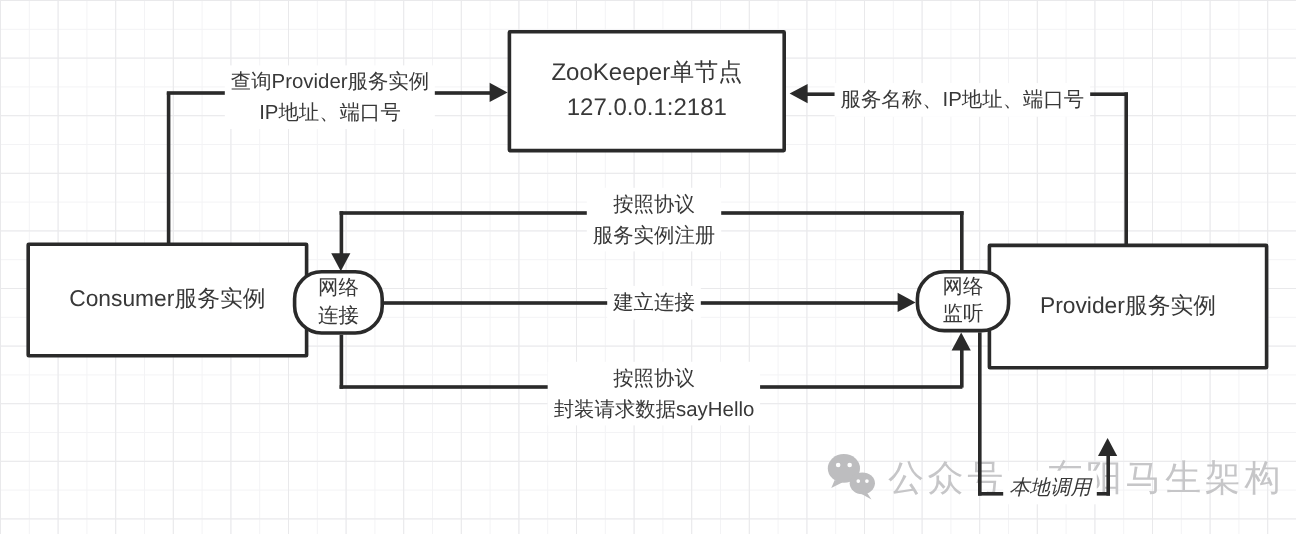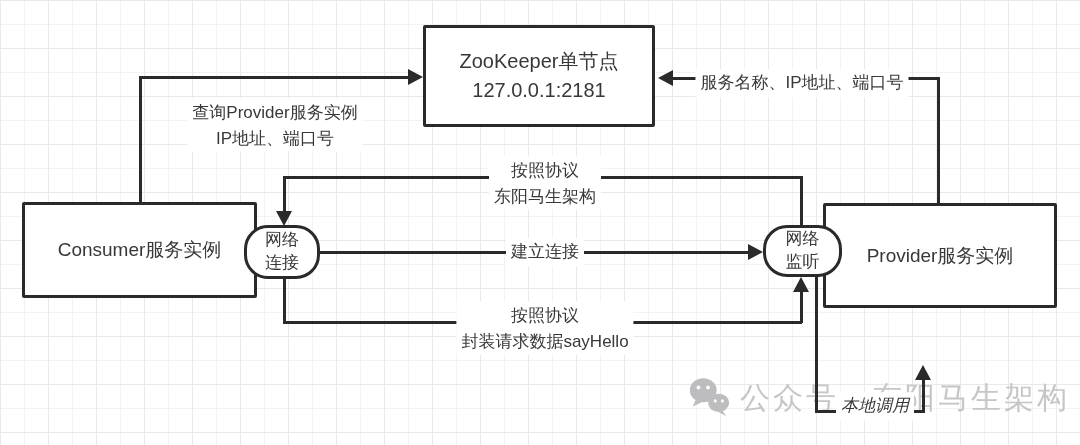--- a/index.html
+++ b/index.html
@@ -57,39 +57,39 @@
       <circle cx="23" cy="13" r="2" fill="#ffffff"></circle>
       <circle cx="30.5" cy="27" r="1.6" fill="#ffffff"></circle>
       <circle cx="38" cy="27" r="1.6" fill="#ffffff"></circle>
     </svg>
     <span>公众号：东阳马生架构</span>
   </div>
 
   <div class="vline" style="left:139px;top:77px;height:126px;"></div>
   <div class="hline" style="left:139px;top:76px;width:272px;"></div>
   <div class="arr right" style="left:408px;top:69px;"></div>
-  <div class="elabel" style="left:275px;top:81px;margin-top:44px;">
+  <div class="elabel" style="left:275px;top:81px;">
     <span>查询Provider服务实例</span>
     <span>IP地址、端口号</span>
   </div>
 
   <div class="hline" style="left:671px;top:77px;width:269px;"></div>
   <div class="vline" style="left:937px;top:77px;height:127px;"></div>
   <div class="arr left" style="left:658px;top:70px;"></div>
   <div class="elabel" style="left:802px;top:83px;">
     <span>服务名称、IP地址、端口号</span>
   </div>
 
   <div class="hline" style="left:283px;top:176px;width:520px;"></div>
   <div class="vline" style="left:800px;top:176px;height:50px;"></div>
   <div class="vline" style="left:283px;top:176px;height:36px;"></div>
   <div class="arr down" style="left:276px;top:211px;"></div>
   <div class="elabel" style="left:545px;top:183px;">
     <span>按照协议</span>
-    <span>东阳马生架构</span>
+    <span>服务实例注册</span>
   </div>
 
   <div class="hline" style="left:320px;top:251px;width:432px;"></div>
   <div class="arr right" style="left:748px;top:244px;"></div>
   <div class="elabel" style="left:545px;top:252px;">
     <span>建立连接</span>
   </div>
 
   <div class="vline" style="left:283px;top:279px;height:45px;"></div>
   <div class="hline" style="left:283px;top:321px;width:519px;"></div>

